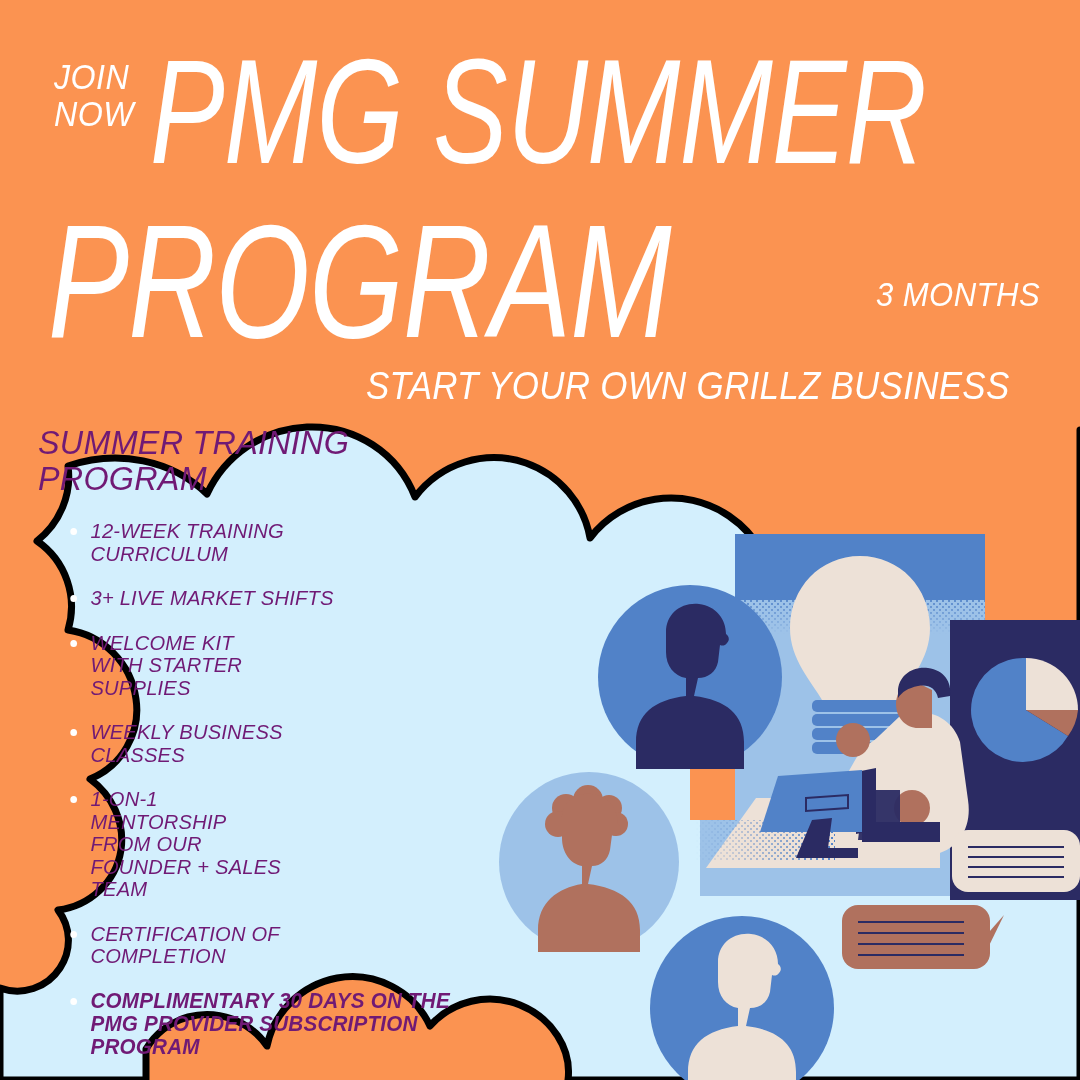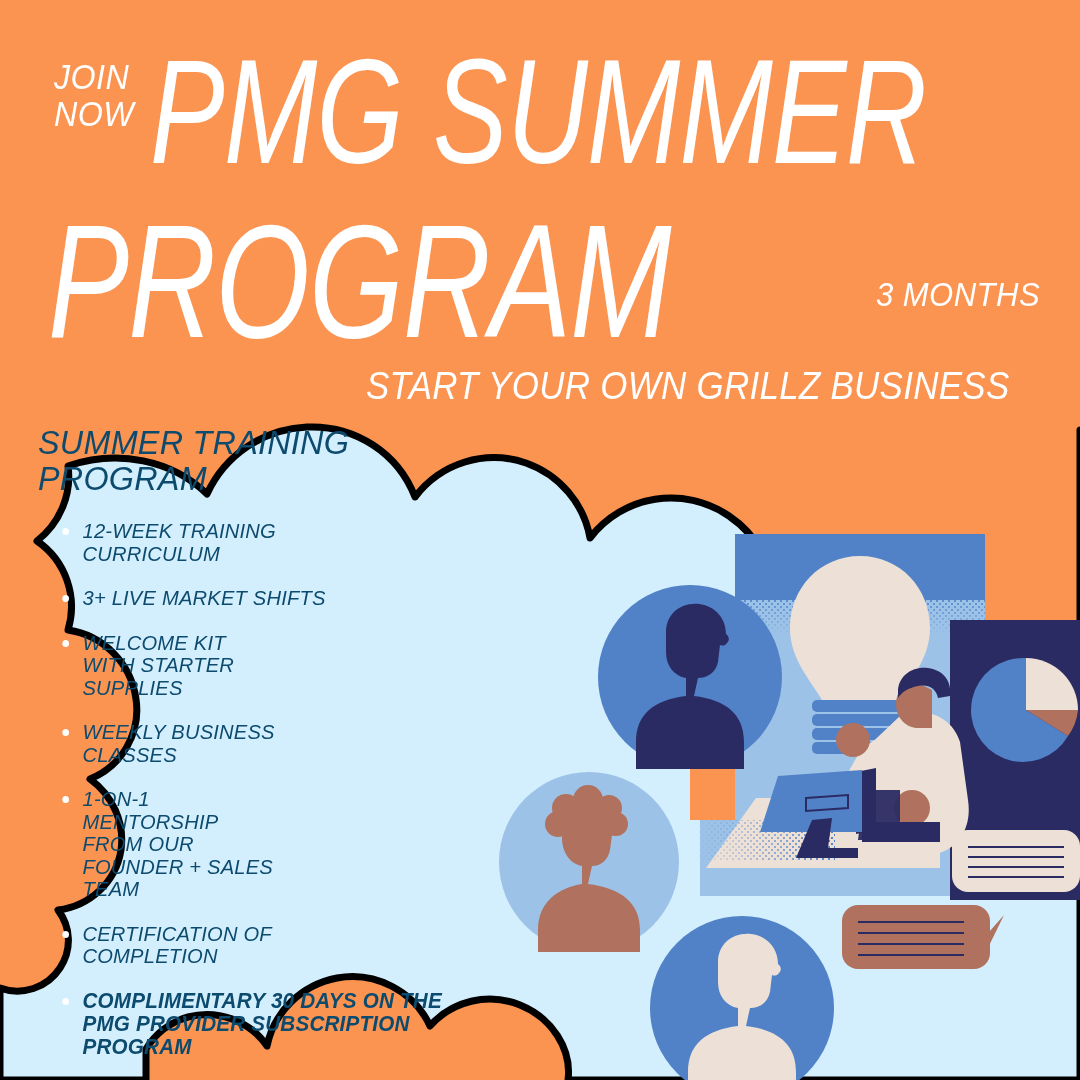--- a/index.html
+++ b/index.html
@@ -59,30 +59,30 @@
     white-space:nowrap;
   }
   .tagline {
     position:absolute; left:366px; top:365px;
     color:#ffffff; font-size:38px; letter-spacing:0.3px;
     transform:scaleX(0.92); transform-origin:left top;
     white-space:nowrap;
   }
 
   
-  .left-col { position:absolute; z-index:3; left:38px; top:424px; width:470px; color:#0c4a6e; }
+  .left-col { position:absolute; z-index:3; left:38px; top:424px; width:470px; color:#701a75; }
 
   .section-title {
     font-size:34px; line-height:36px; letter-spacing:0.3px;
     transform:scaleX(0.95); transform-origin:left top;
     margin-bottom:24px;
     white-space:pre-line;
   }
 
-  ul.benefits { list-style:none; margin:8px; padding:0; }
+  ul.benefits { list-style:none; margin:16px; padding:0; }
   ul.benefits li {
     position:relative;
     padding-left:38px;
     margin-bottom:22px;
     font-size:21px;
     line-height:22.5px;
     letter-spacing:0.2px;
     transform:scaleX(0.96);
     transform-origin:left top;
     white-space:pre-line;

